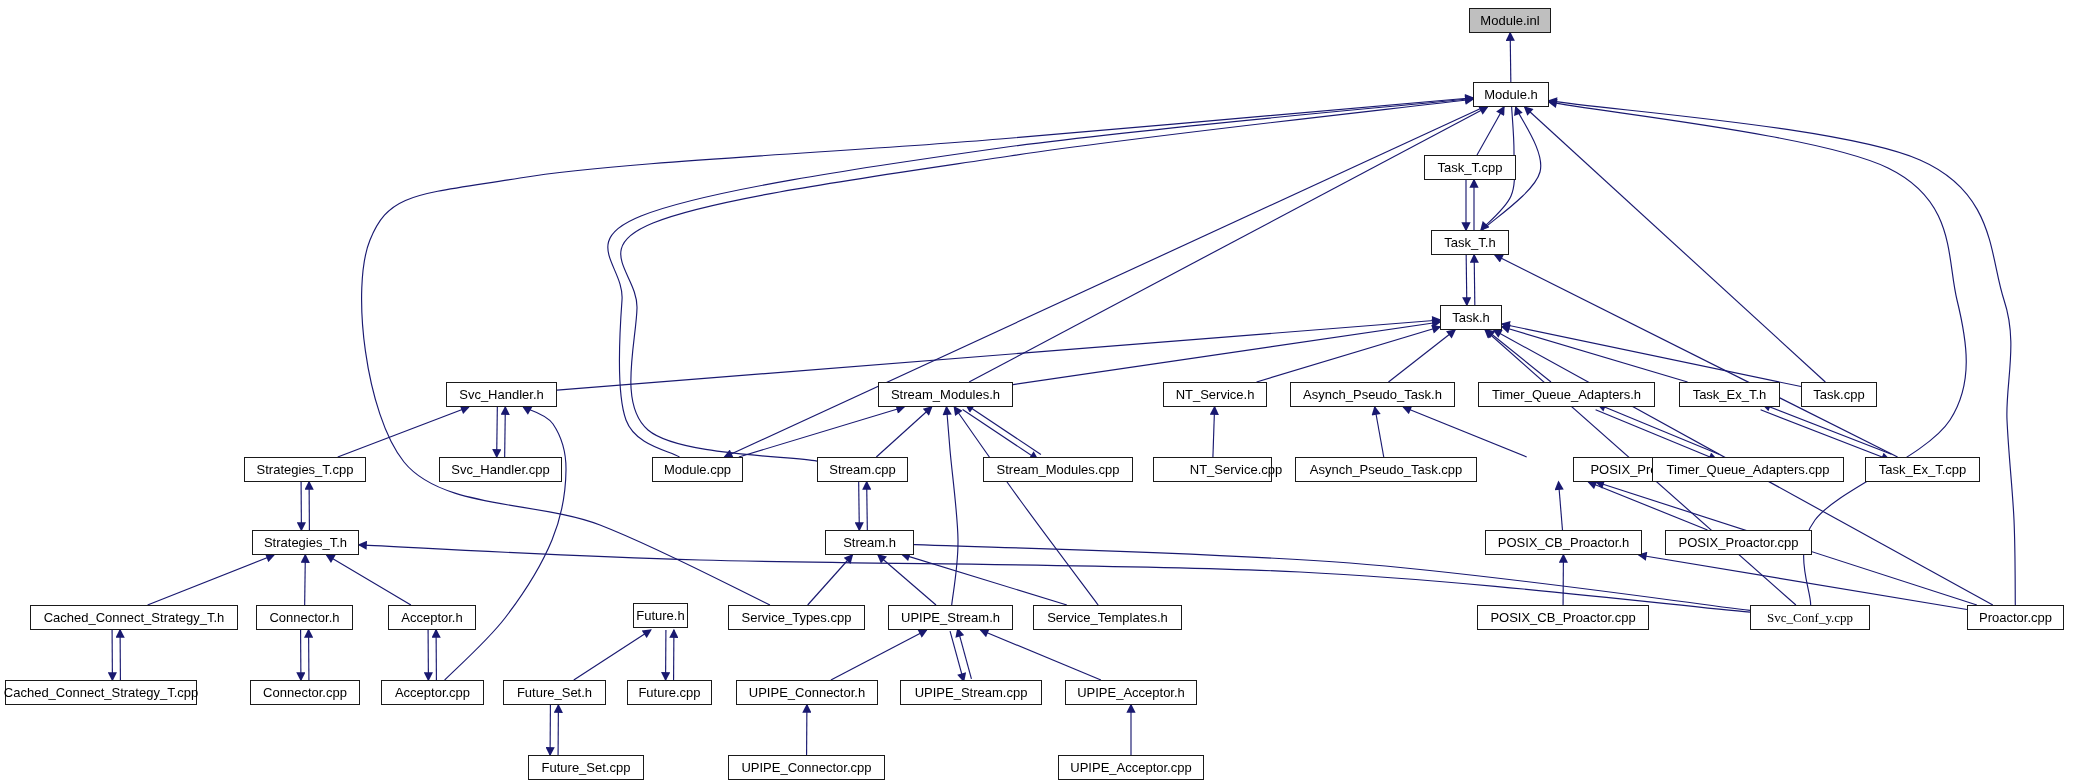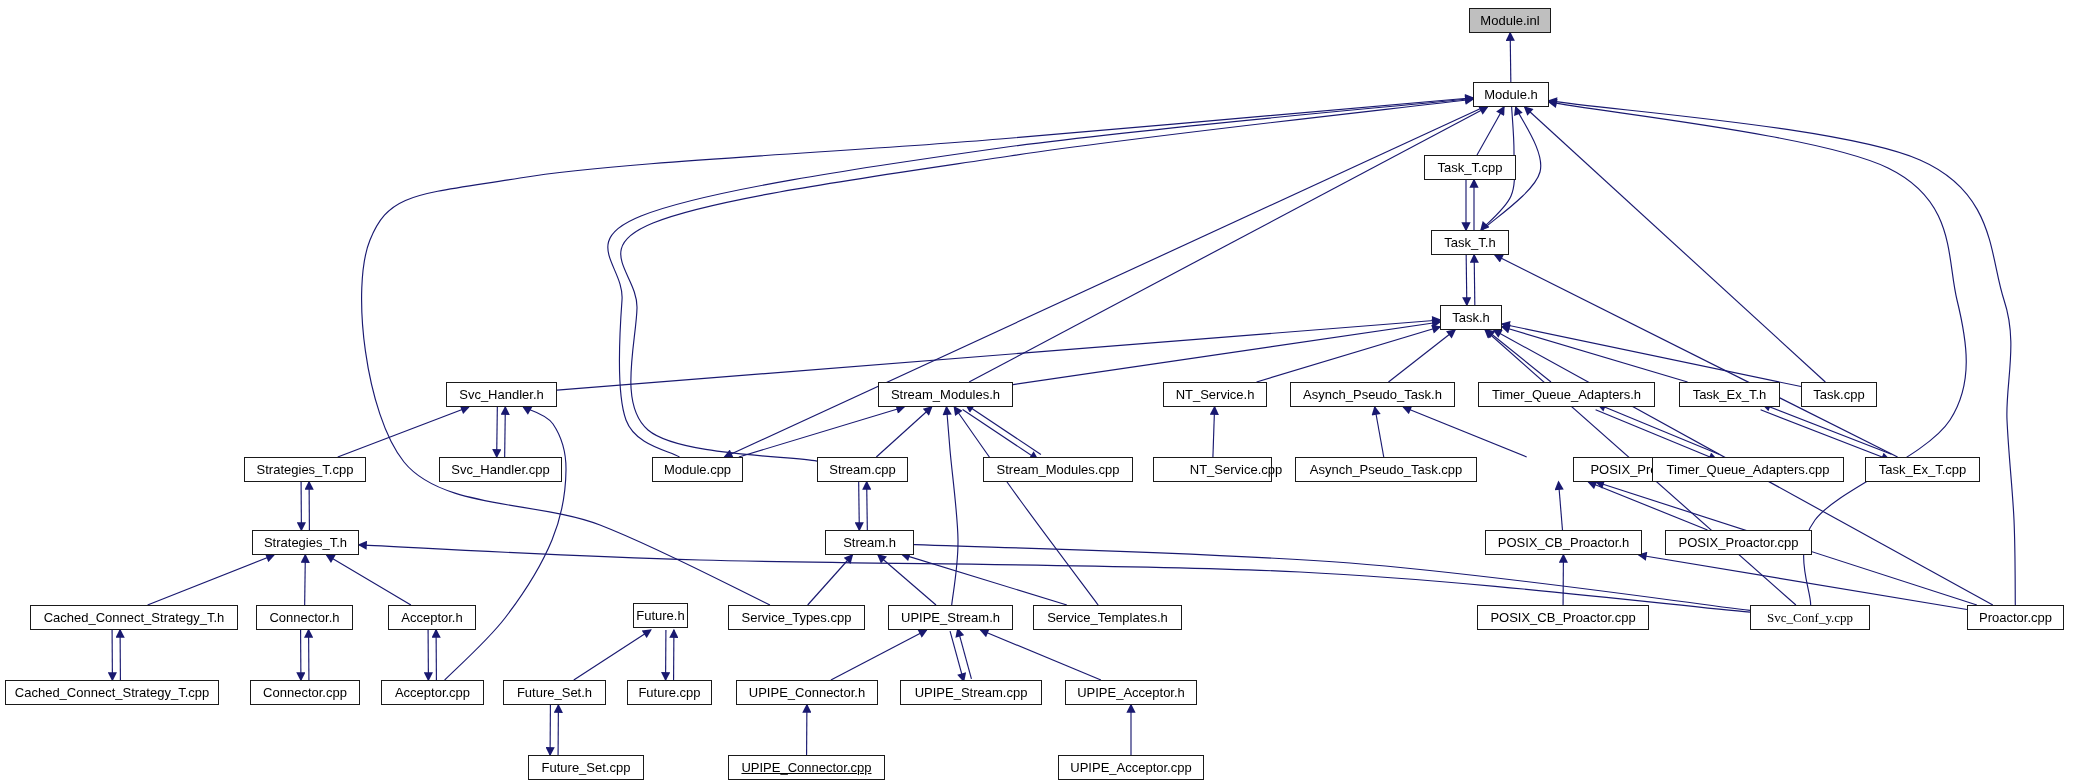--- a/index.html
+++ b/index.html
@@ -132,25 +132,25 @@
       <div class="node" style="left: 12px; top: 605px; width: 208px; height: 25px; margin-left: 18px;">Cached_Connect_Strategy_T.h</div>
       <div class="node" style="left: 256px; top: 605px; width: 97px; height: 25px;">Connector.h</div>
       <div class="node" style="left: 388px; top: 605px; width: 88px; height: 25px;">Acceptor.h</div>
       <div class="node" style="left: 633px; top: 603px; width: 55px; height: 25px;">Future.h</div>
       <div class="node" style="left: 728px; top: 605px; width: 137px; height: 25px;">Service_Types.cpp</div>
       <div class="node" style="left: 888px; top: 605px; width: 125px; height: 25px;">UPIPE_Stream.h</div>
       <div class="node" style="left: 1033px; top: 605px; width: 149px; height: 25px;">Service_Templates.h</div>
       <div class="node" style="left: 1477px; top: 605px; width: 172px; height: 25px;">POSIX_CB_Proactor.cpp</div>
       <div class="node" style="left: 1750px; top: 605px; width: 120px; height: 25px; font-family: Liberation Serif, serif;">Svc_Conf_y.cpp</div>
       <div class="node" style="left: 1967px; top: 605px; width: 97px; height: 25px;">Proactor.cpp</div>
-      <div class="node" style="left: 5px; top: 680px; width: 214px; height: 25px;">Cached_Connect_Strategy_T.cpp</div>
+      <div class="node" style="left: 5px; top: 680px; width: 192px; height: 25px;">Cached_Connect_Strategy_T.cpp</div>
       <div class="node" style="left: 250px; top: 680px; width: 110px; height: 25px;">Connector.cpp</div>
       <div class="node" style="left: 381px; top: 680px; width: 103px; height: 25px;">Acceptor.cpp</div>
       <div class="node" style="left: 503px; top: 680px; width: 103px; height: 25px;">Future_Set.h</div>
       <div class="node" style="left: 627px; top: 680px; width: 85px; height: 25px;">Future.cpp</div>
       <div class="node" style="left: 736px; top: 680px; width: 142px; height: 25px;">UPIPE_Connector.h</div>
       <div class="node" style="left: 900px; top: 680px; width: 142px; height: 25px;">UPIPE_Stream.cpp</div>
       <div class="node" style="left: 1065px; top: 680px; width: 132px; height: 25px;">UPIPE_Acceptor.h</div>
       <div class="node" style="left: 496px; top: 755px; width: 116px; height: 25px; margin-left: 32px;">Future_Set.cpp</div>
-      <div class="node" style="left: 728px; top: 755px; width: 157px; height: 25px; text-decoration: underline;">UPIPE_Connector.cpp</div>
+      <div class="node" style="left: 728px; top: 755px; width: 157px; height: 25px;">UPIPE_Connector.cpp</div>
       <div class="node" style="left: 1058px; top: 755px; width: 146px; height: 25px;">UPIPE_Acceptor.cpp</div>
     </div>
 </div>
 
 </body></html>

